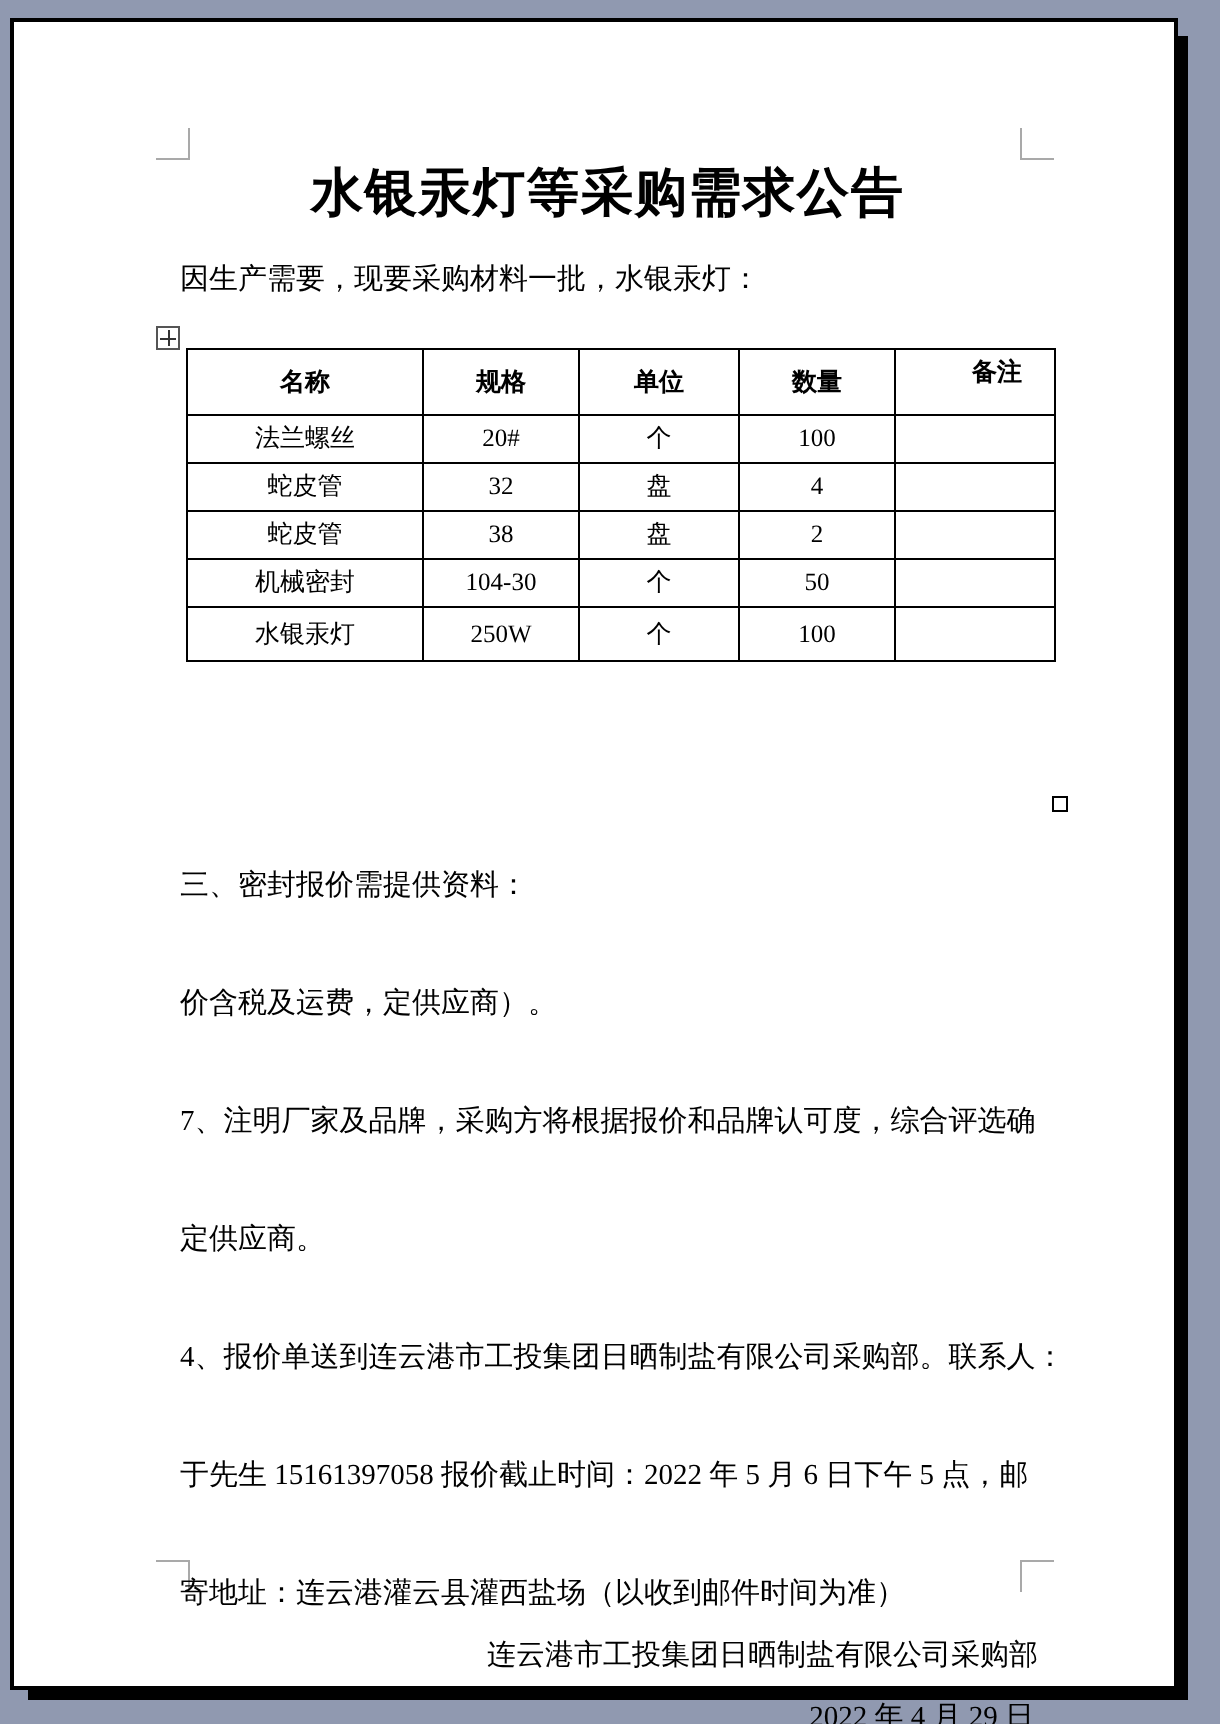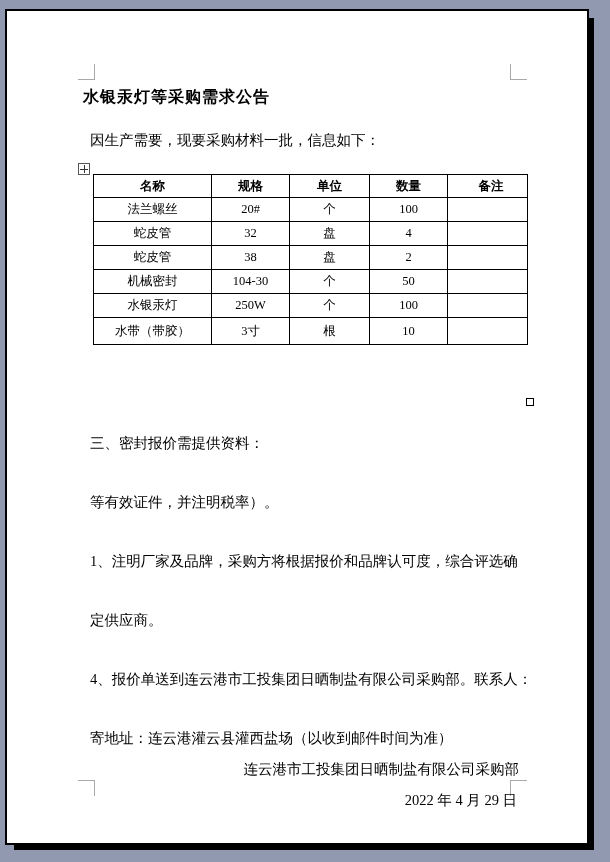--- a/index.html
+++ b/index.html
@@ -25,40 +25,40 @@
   }
   
   .crop{position:absolute;width:17px;height:16px;}
   .crop.tl{left:71px;top:53px;border-right:1px solid var(--crop);border-bottom:1px solid var(--crop);}
   .crop.tr{left:503px;top:53px;border-left:1px solid var(--crop);border-bottom:1px solid var(--crop);}
   .crop.bl{left:71px;top:769px;border-right:1px solid var(--crop);border-top:1px solid var(--crop);}
   .crop.br{left:503px;top:769px;border-left:1px solid var(--crop);border-top:1px solid var(--crop);}
 
   .title{
     position:absolute;top:71px;left:76px;width:442px;
-    font-size:16px;font-weight:bold;line-height:30px;
+    text-align:center;font-size:26px;font-weight:bold;line-height:30px;
     letter-spacing:1px;white-space:nowrap;
   }
   .intro{
     position:absolute;top:114px;left:83px;width:460px;
     font-size:14.5px;line-height:31px;white-space:nowrap;
   }
 
   
   table.req-table{
     position:absolute;left:86px;top:163px;width:434px;
     border-collapse:collapse;table-layout:fixed;
   }
   .req-table th,.req-table td{
     border:1px solid var(--ink);
     font-size:12.5px;text-align:center;vertical-align:middle;
     height:24px;padding:0;overflow:hidden;white-space:nowrap;
   }
-  .req-table thead th{font-weight:bold;height:23px;}
-  .req-table thead th.remark{text-align:center;vertical-align:top;padding:3px 0 0 7px;}
+  .req-table thead th{font-weight:bold;height:33px;}
+  .req-table thead th.remark{text-align:right;vertical-align:top;padding:3px 16px 0 7px;}
   .req-table tbody tr:last-child td{height:27px;}
   .col-name{width:118px;}
   .col-spec{width:78px;}
   .col-unit{width:80px;}
   .col-qty{width:78px;}
   .col-note{width:80px;}
 
   
   .move-handle{
     position:absolute;left:71px;top:152px;width:12px;height:12px;
@@ -85,21 +85,21 @@
 
 <div class="page">
 
   <div class="crop tl"></div>
   <div class="crop tr"></div>
   <div class="crop bl"></div>
   <div class="crop br"></div>
 
   <div class="title">水银汞灯等采购需求公告</div>
 
-  <div class="intro">因生产需要，现要采购材料一批，信息如下：</div>
+  <div class="intro">因生产需要，现要采购材料一批，水银汞灯：</div>
 
   <div class="move-handle">
     <span class="cross-v"></span>
     <span class="cross-h"></span>
   </div>
 
   <table class="req-table">
     <colgroup>
       <col class="col-name">
         <col class="col-spec">
@@ -145,37 +145,31 @@
           <td>50</td>
           <td></td>
         </tr>
         <tr>
           <td>水银汞灯</td>
           <td>250W</td>
           <td>个</td>
           <td>100</td>
           <td></td>
         </tr>
-        <tr>
-          <td>水带（带胶）</td>
-          <td>3寸</td>
-          <td>根</td>
-          <td>10</td>
-          <td></td>
-        </tr>
       </tbody>
   </table>
 
   <div class="resize-handle"></div>
 
   <div class="notes">
 
     <div class="note-line">三、密封报价需提供资料：</div>
-      <div class="note-line">等有效证件，并注明税率）。</div>
-      <div class="note-line">1、注明厂家及品牌，采购方将根据报价和品牌认可度，综合评选确</div>
+      <div class="note-line">价含税及运费，定供应商）。</div>
+      <div class="note-line">7、注明厂家及品牌，采购方将根据报价和品牌认可度，综合评选确</div>
       <div class="note-line">定供应商。</div>
       <div class="note-line">4、报价单送到连云港市工投集团日晒制盐有限公司采购部。联系人：</div>
+      <div class="note-line">于先生 15161397058 报价截止时间：2022 年 5 月 6 日下午 5 点，邮</div>
       <div class="note-line">寄地址：连云港灌云县灌西盐场（以收到邮件时间为准）</div>
       <div class="sig-line">连云港市工投集团日晒制盐有限公司采购部</div>
     <div class="date-line">2022 年 4 月 29 日</div>
   </div>
 
 </div>
 
 </body></html>

